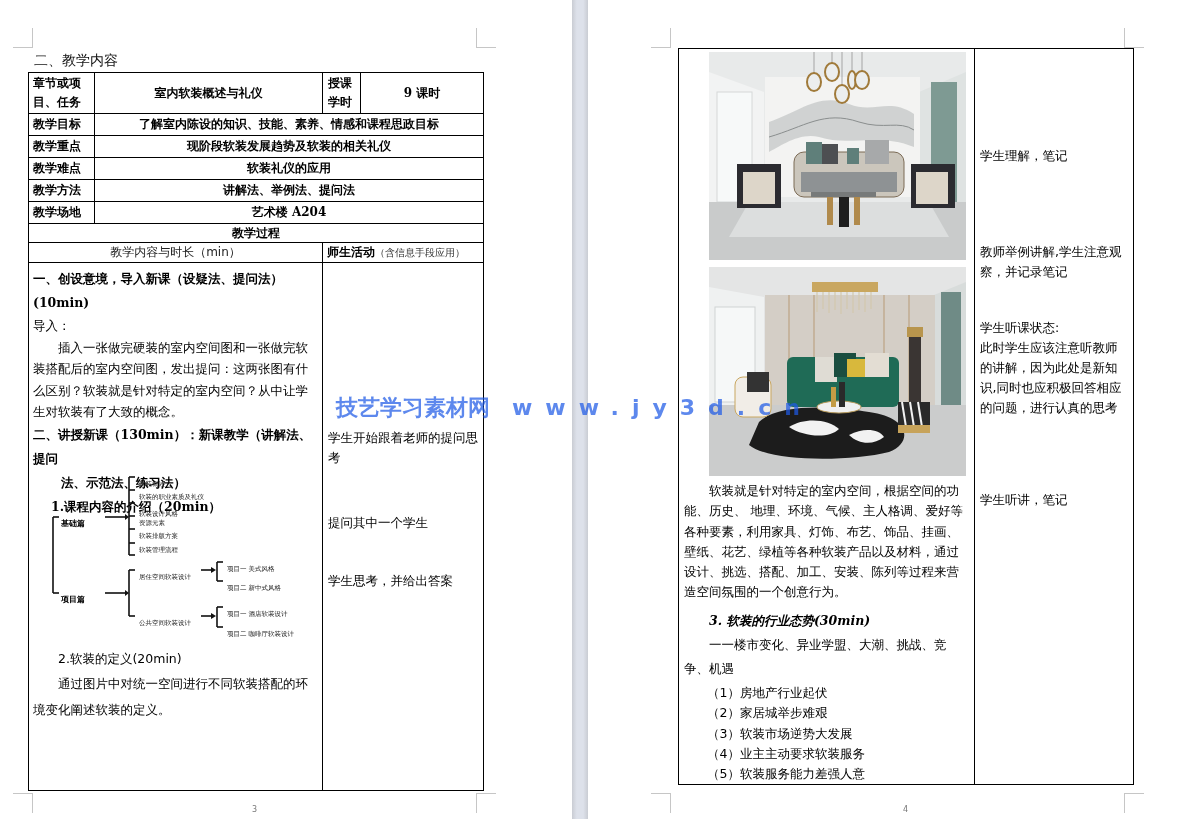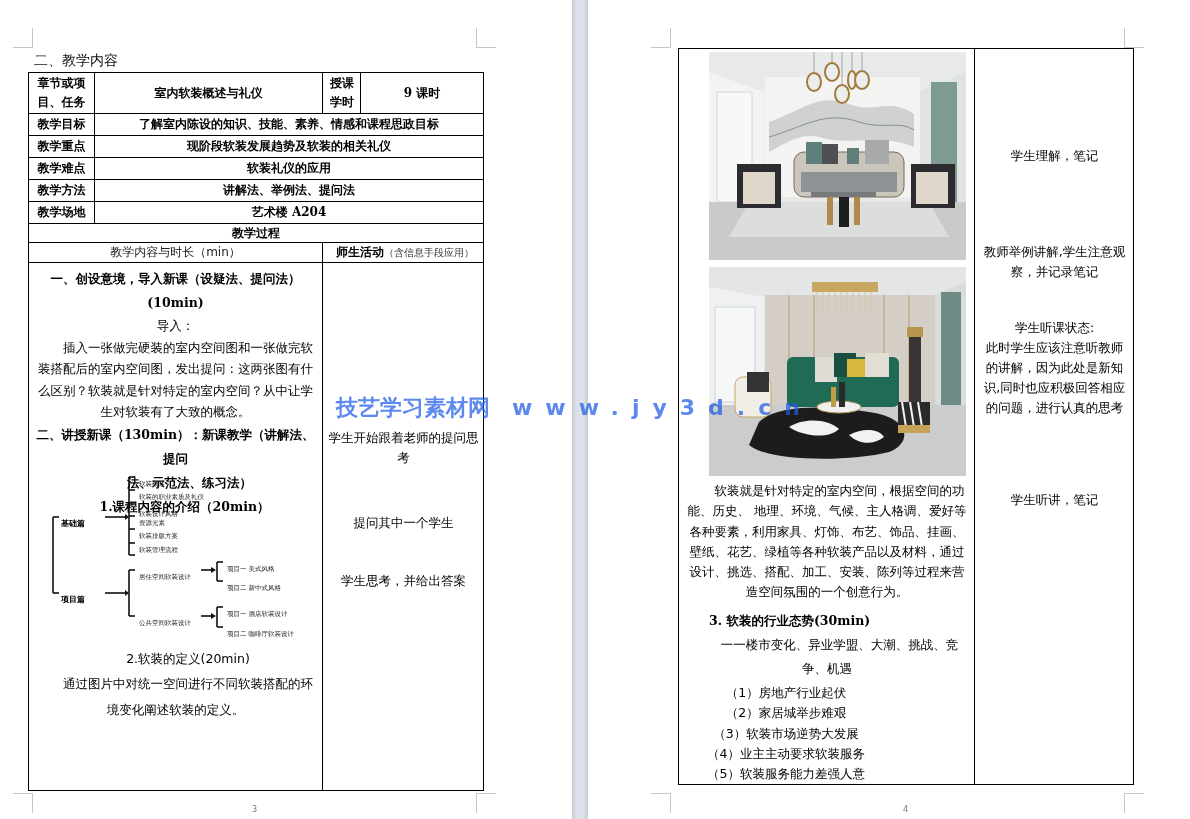--- a/index.html
+++ b/index.html
@@ -10,21 +10,21 @@
   #page3 { left: 0; width: 572px; padding-left: 32px; }
   #page4 { left: 588px; width: 602px; }
   .divider { position: absolute; left: 572px; top: 0; width: 16px; height: 819px;
              background: linear-gradient(to right, #c9ccd3, #dde1ea 30%, #dde1ea 70%, #c9ccd3); }
 
   .corner { position: absolute; border-color: #c6c6c6; border-style: solid; border-width: 0; }
 
   .section-title { position: absolute; left: 34px; top: 52px; font-size: 14px; color: #111; }
 
   table.grid { border-collapse: collapse; position: absolute; table-layout: fixed; }
-  table.grid td { border: 1px solid #000; font-size: 12px; vertical-align: middle; text-align: center; }
+  table.grid td { border: 1px solid #000; font-size: 12px; vertical-align: middle; }
 
   #t3 { left: 28px; top: 72px; width: 455px; }
   #t3 td.lbl { padding: 1px 4px; font-weight: bold; font-family: "DejaVu Serif", serif; font-size: 12px; line-height: 19px; }
   #t3 td.val { text-align: center; font-weight: bold; font-family: "DejaVu Serif", serif; font-size: 12px; }
   .sub-head { font-size: 10.5px; color: #222; text-align: center; height: 19px; }
   .sub-head2 { font-size: 12px; font-weight: bold; font-family: "DejaVu Serif", serif; padding-left: 4px; }
   .sub-head2 span { font-weight: normal; font-size: 10px; font-family: "DejaVu Sans", sans-serif; color: #333; }
 
   .content-cell { vertical-align: top !important; padding: 4px 4px; height: 528px; position: relative; font-size: 12.5px; line-height: 22px; }
   .activity-cell { vertical-align: top !important; position: relative; height: 528px; }
@@ -292,21 +292,21 @@
               </g>
           <rect x="189" y="158" width="32" height="8" fill="#c7a35a"></rect>
           <ellipse cx="130" cy="140" rx="22" ry="6" fill="#f0f0f0" stroke="#b79a5a"></ellipse>
           <rect x="122" y="120" width="5" height="20" fill="#c49c45"></rect>
           <rect x="130" y="115" width="6" height="25" fill="#2a2a2a"></rect>
         </svg>
       </div>
 
       <div style="position:absolute;left:5px;right:4px;top:432px;font-size:12.5px;line-height:20.3px;" class="indent">软装就是针对特定的室内空间，根据空间的功能、历史、 地理、环境、气候、主人格调、爱好等各种要素，利用家具、灯饰、布艺、饰品、挂画、壁纸、花艺、绿植等各种软装产品以及材料，通过设计、挑选、搭配、加工、安装、陈列等过程来营造空间氛围的一个创意行为。</div>
 
-      <div class="bold-line" style="position:absolute;left:30px;top:560px;">3. 软装的行业态势(30min)</div>
+      <div class="bold-line" style="position:absolute;left:30px;top:560px;font-style:italic;">3. 软装的行业态势(30min)</div>
       <div class="para indent" style="position:absolute;left:5px;right:4px;top:584px;line-height:24px;">一一楼市变化、异业学盟、大潮、挑战、竞争、机遇</div>
       <div style="position:absolute;left:28px;top:634px;font-size:12.5px;line-height:20.3px;">
         <div>（1）房地产行业起伏</div>
         <div>（2）家居城举步难艰</div>
         <div>（3）软装市场逆势大发展</div>
         <div>（4）业主主动要求软装服务</div>
         <div>（5）软装服务能力差强人意</div>
       </div>
     </td>
     <td class="p4-right">

